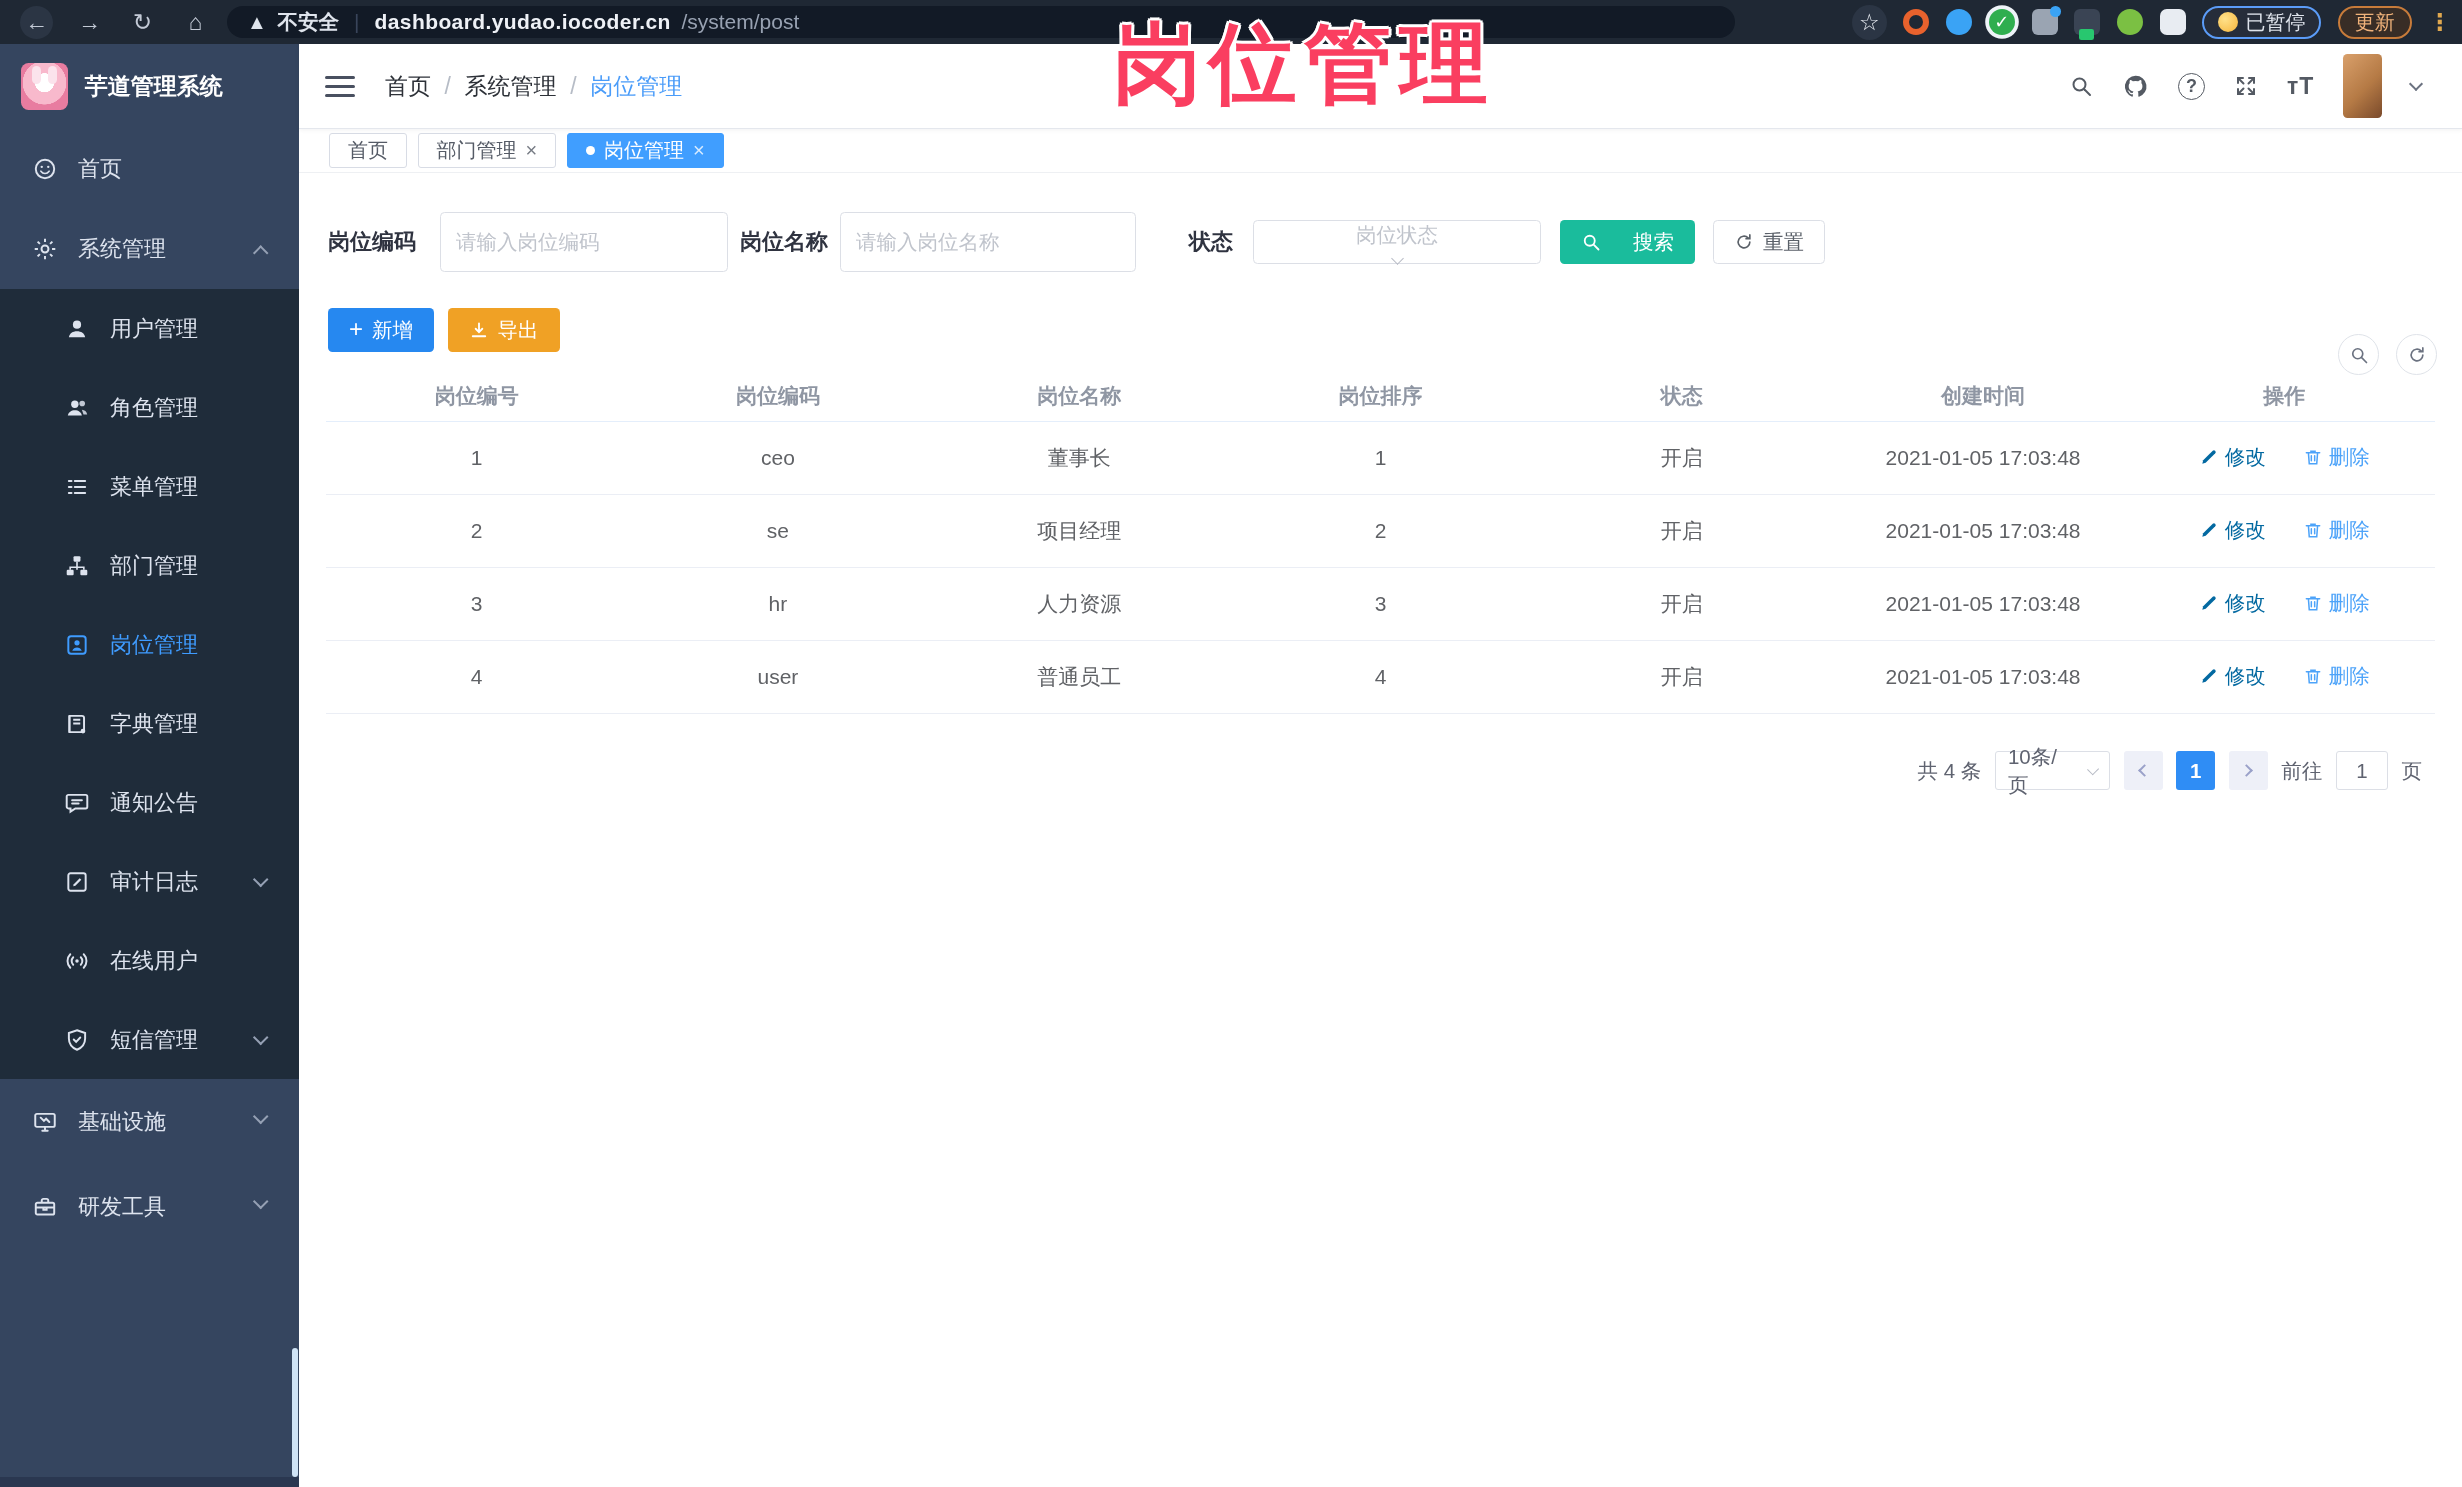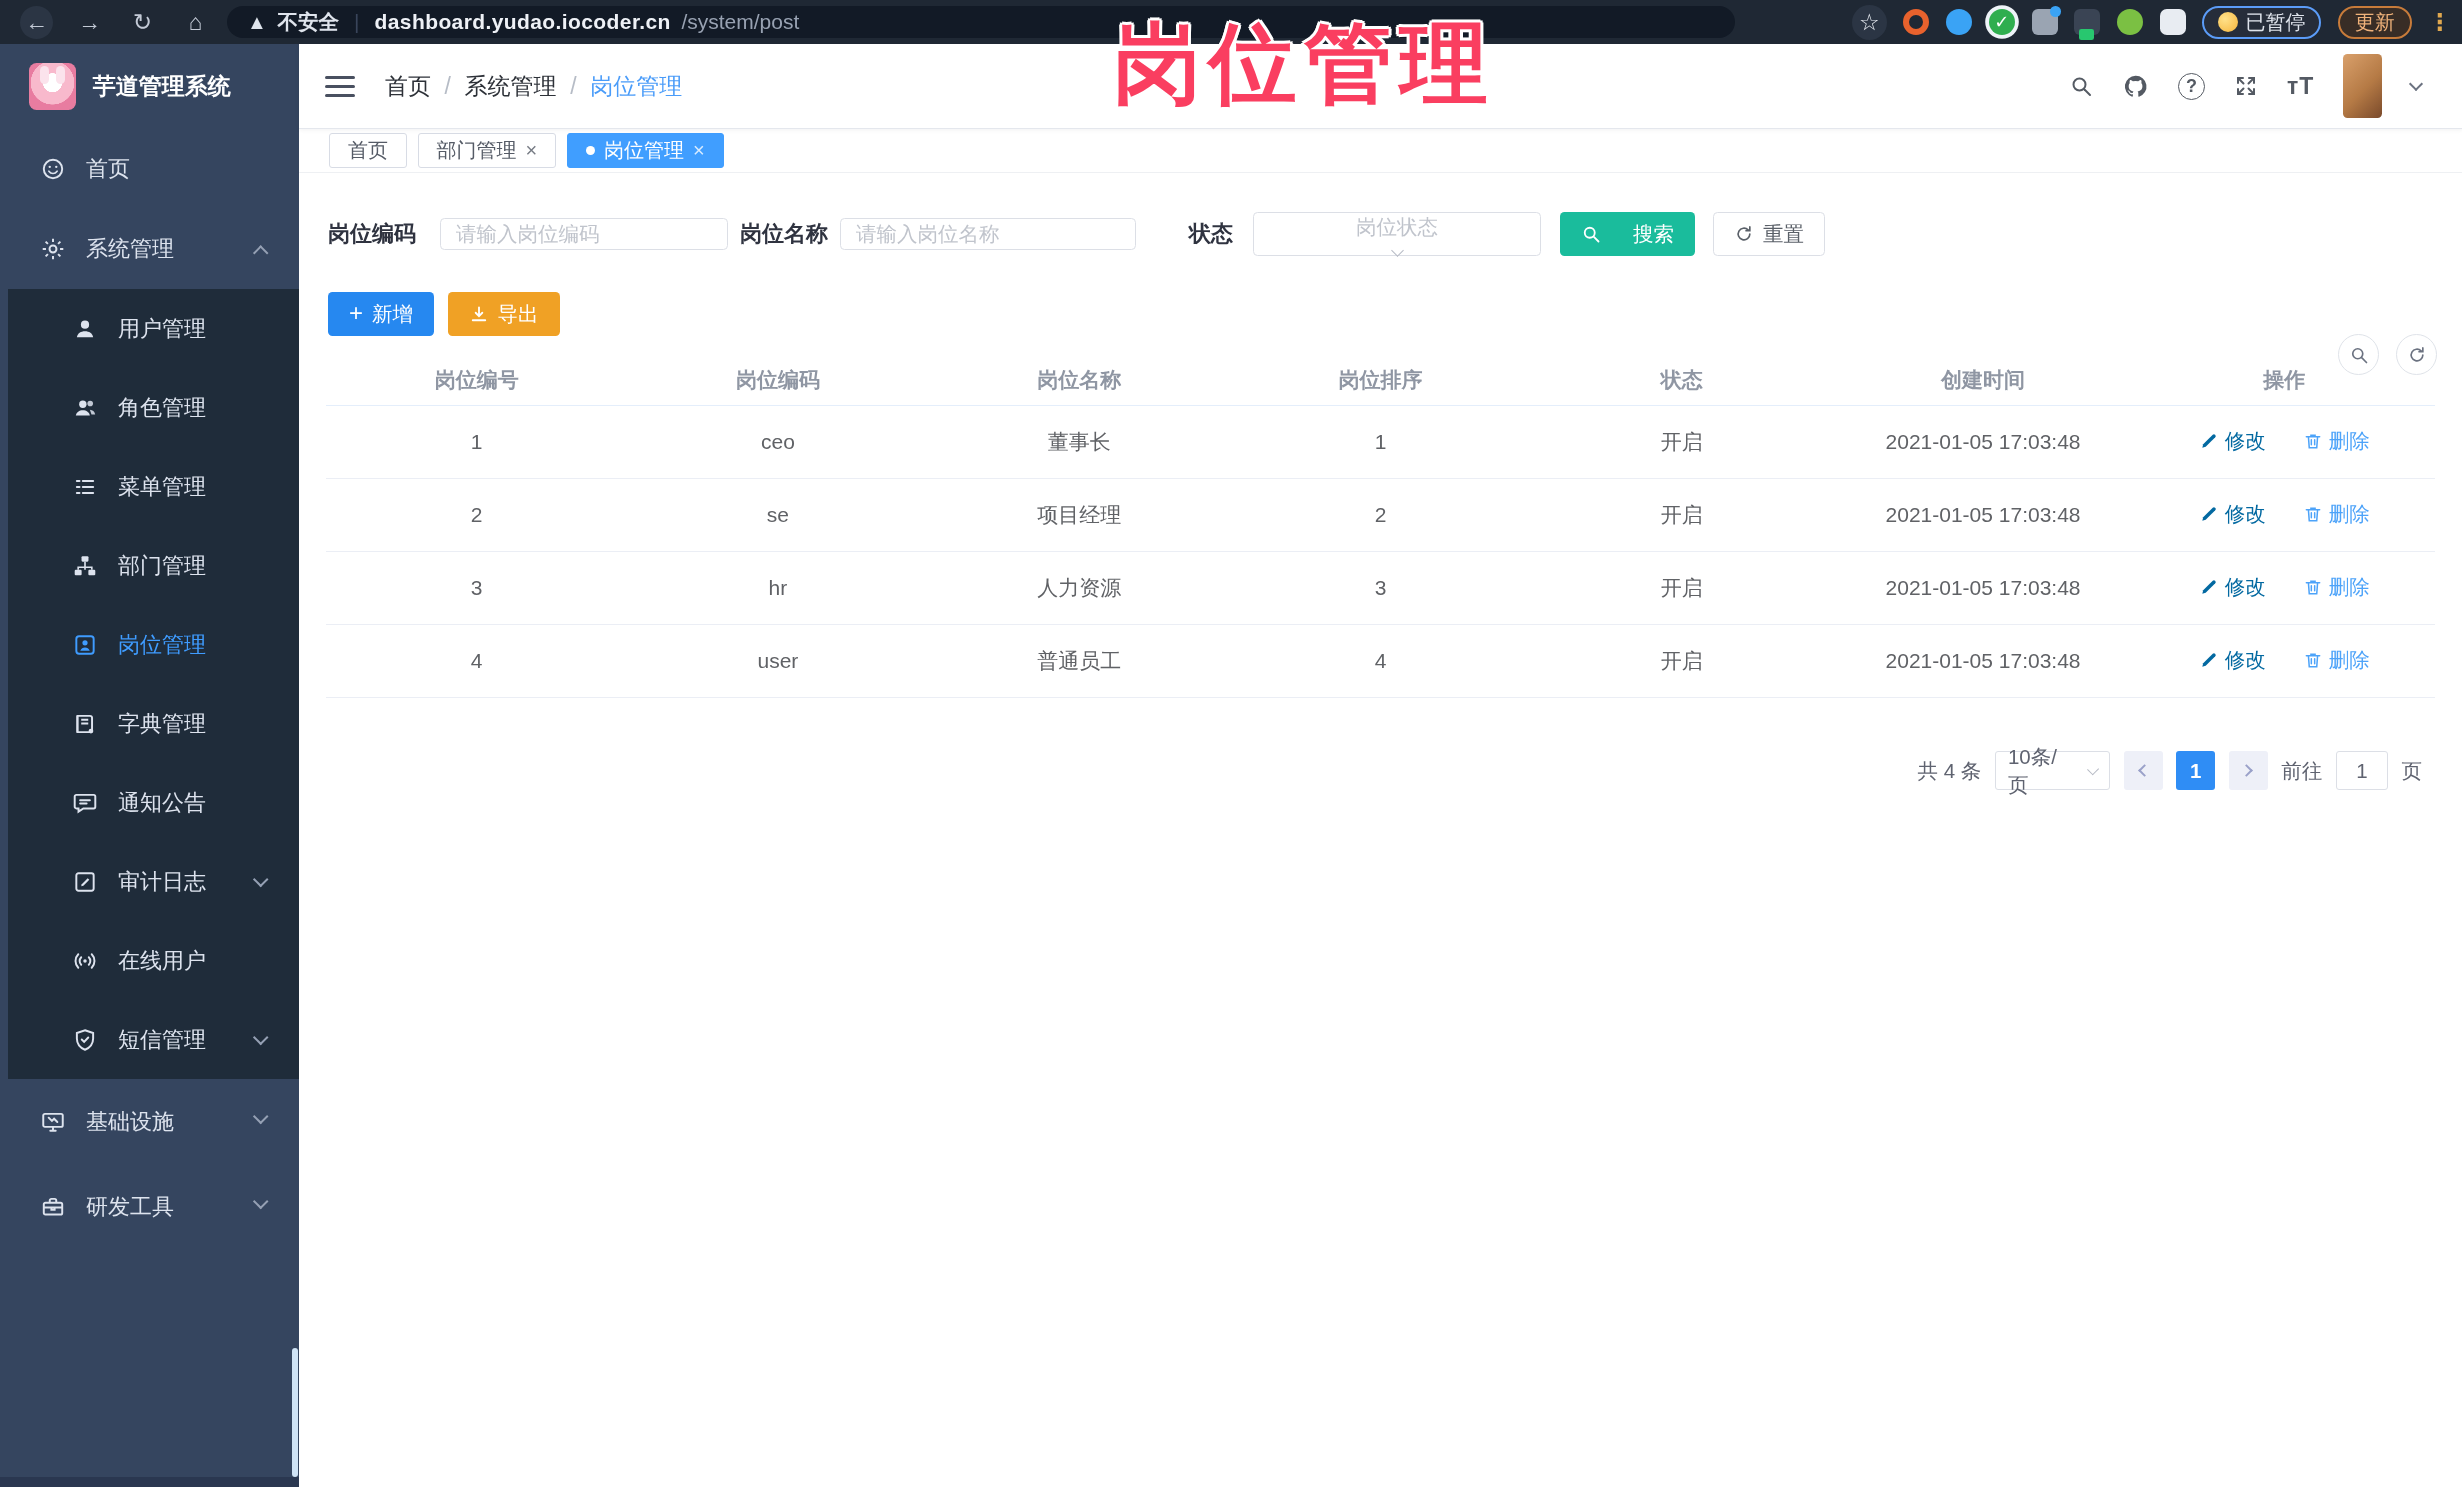--- a/index.html
+++ b/index.html
@@ -44,21 +44,21 @@
     display:flex; align-items:center; padding:0 15px; color:#f0b27a; font-size:20px; }
   .kebab { color:#e0a84f; font-size:23px; font-weight:bold; letter-spacing:0; }
 
   
   .overlay-title { position:absolute; left:1113px; top:4.5px; z-index:60;
     font-size:88px; font-weight:bold; color:#fa3e60; letter-spacing:7.6px;
     text-shadow:-3px 0 0 #fff,3px 0 0 #fff,0 -3px 0 #fff,0 3px 0 #fff,
       -2.3px -2.3px 0 #fff,2.3px -2.3px 0 #fff,-2.3px 2.3px 0 #fff,2.3px 2.3px 0 #fff; }
 
   
-  .sidebar { position:absolute; left:0; top:44px; width:299px; height:1444px; background:#35455f;padding-left:8px; }
+  .sidebar { position:absolute; left:0; top:44px; width:299px; height:1444px; background:#35455f; }
   .logo-row { height:85px; display:flex; align-items:center; padding-left:21px; gap:16.7px; }
   .logo { width:47px; height:47px; border-radius:7.6px; flex:0 0 47px;
     background:radial-gradient(circle at 50% 42%,#ffffff 0 26%,#f8b9cc 27% 60%,#e87ca0 61%); position:relative; }
   .logo::before,.logo::after { content:""; position:absolute; top:3px; width:9px; height:18px;
     border-radius:6px; background:#fbe3ec; }
   .logo::before { left:10.6px; } .logo::after { right:10.6px; }
   .app-title { color:#fff; font-size:23px; font-weight:bold; }
   .menu { width:100%; }
   .mi { display:flex; align-items:center; height:80px; color:#dde3ee; font-size:22px; cursor:pointer; position:relative; }
   .mi .ic { width:26px; height:26px; margin-right:20px; flex:0 0 26px; display:flex; align-items:center; justify-content:center; }
@@ -101,21 +101,21 @@
   .tab { height:35px; display:flex; align-items:center; gap:9px; padding:0 18px;
     border:0.8px solid #d8dce5; border-radius:3px; background:#fff; color:#555b66; font-size:20px; cursor:pointer; }
   .tab .dot { width:9px; height:9px; border-radius:50%; background:#fff; }
   .tab .x { font-size:20px; opacity:.8; }
   .tab.active { background:#409EFF; border-color:#409EFF; color:#fff; }
 
   
   .content { padding-top:39px; position:relative; }
   .filter-row { display:flex; align-items:center; padding-left:29px; }
   .f-label { font-size:22px; font-weight:bold; color:#2f3340; }
-  .f-input { height:32px; border:0.8px solid #dcdfe6; border-radius:4.5px; background:#fff;
+  .f-input { height:60px; border:0.8px solid #dcdfe6; border-radius:4.5px; background:#fff;
     font-size:20.5px; padding:0 15px; color:#3a3f4b; outline:none; }
   .f-input::placeholder { color:#c0c4cc; }
   .f-select { height:44px; width:288px; border:0.8px solid #dcdfe6; border-radius:4.5px; background:#fff;
     display:flex; align-items:center; justify-content:space-between; padding:0 15px; cursor:pointer; }
   .f-select .ph { font-size:20.5px; color:#c0c4cc; }
   .sel-caret { width:9px; height:9px; border-right:1.9px solid #b6bac4; border-bottom:1.9px solid #b6bac4;
     transform:rotate(45deg); margin-top:-3px; }
   .btn { height:44px; border-radius:4.5px; display:flex; align-items:center; gap:9px;
     padding:0 20px; font-size:20.5px; cursor:pointer; border:0.8px solid transparent; }
   .btn svg { display:block; }

